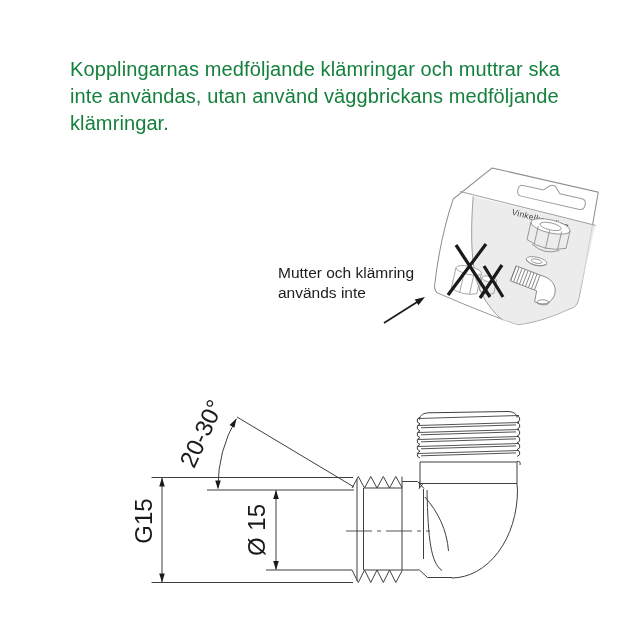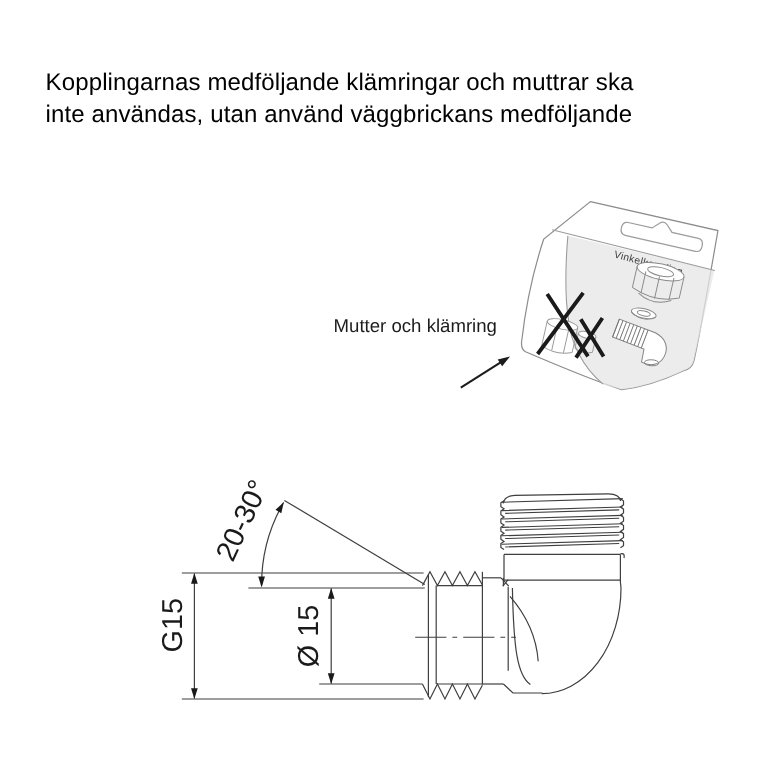--- a/index.html
+++ b/index.html
@@ -4,22 +4,22 @@
 <style>
   html,body { margin:0; padding:0; }
   body {
     width:640px; height:640px;
     background:#ffffff;
     font-family:"Liberation Sans", sans-serif;
     position:relative;
     overflow:hidden;
   }
   .intro {
-    position:absolute; left:38px; top:56px;
-    color:#000000;
+    position:absolute; left:70px; top:56px;
+    color:#15803d;
     font-size:20px; line-height:27px;
     letter-spacing:0.1px;
     white-space:nowrap;
   }
   .callout {
     position:absolute; left:278px; top:263px;
     color:#1c1c1c;
     font-size:15.5px; line-height:20px;
     white-space:nowrap;
   }
@@ -35,24 +35,26 @@
     fill:#3c3c3c;
     letter-spacing:0.3px;
   }
 </style>
 </head>
 <body>
 
 <div class="intro">
   <div>Kopplingarnas medföljande klämringar och muttrar ska</div>
   <div>inte användas, utan använd väggbrickans medföljande</div>
+  <div>klämringar.</div>
 </div>
 
 <div class="callout">
   <div>Mutter och klämring</div>
+  <div>används inte</div>
 </div>
 
 <svg class="canvas" width="640" height="640" viewBox="0 0 640 640">
 
   <g transform="translate(492,168) rotate(12.8)">
 
     <path d="M0,0 L109,0
          C111,40 113.5,85 113.5,110
          Q113.5,117 106.5,120.5
          C93,131 76,141.5 60,147

